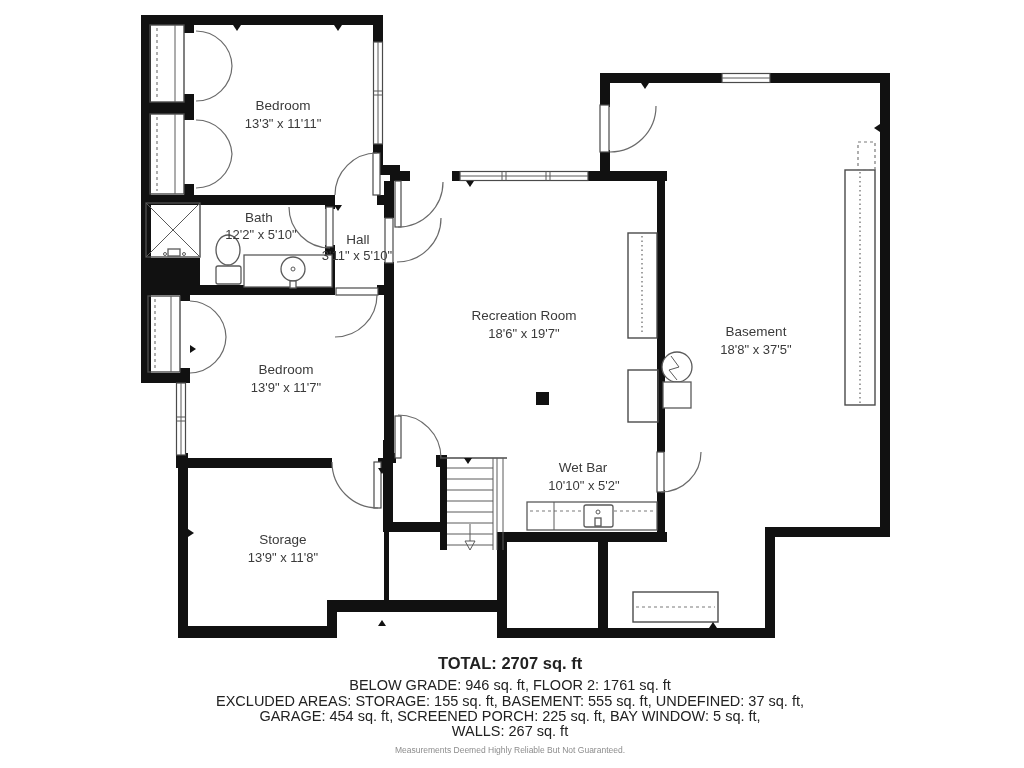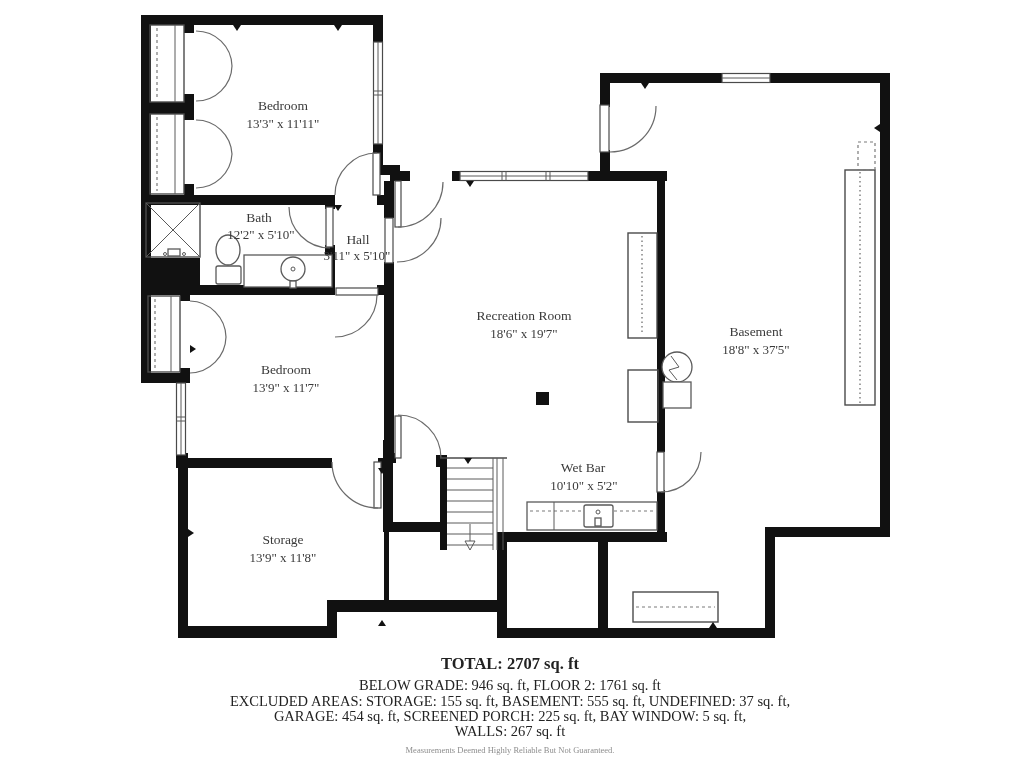--- a/index.html
+++ b/index.html
@@ -1,17 +1,17 @@
 <!DOCTYPE html>
 <html><head>
 <meta charset="utf-8">
 <style>
   html,body{margin:0;padding:0;background:#ffffff;}
   #screen{position:relative;width:1024px;height:768px;background:#ffffff;overflow:hidden;
-          font-family:Liberation Serif, serif;}
+          font-family:Liberation Sans, sans-serif;}
   svg{display:block;}
   .wall{fill:#111111;}
   .thin{stroke:#4a4a4a;stroke-width:1.4;fill:none;}
   .thinner{stroke:#5a5a5a;stroke-width:1;fill:none;}
   .fixture{stroke:#5a5a5a;stroke-width:1.3;fill:#ffffff;}
   .arc{stroke:#6a6a6a;stroke-width:1.2;fill:none;}
   .leaf{fill:#ffffff;stroke:#4a4a4a;stroke-width:1.2;}
   .win{fill:#ffffff;stroke:#4a4a4a;stroke-width:1.2;}
   .dash{stroke:#7a7a7a;stroke-width:1.2;fill:none;stroke-dasharray:3 3;}
   .dot{stroke:#7a7a7a;stroke-width:1.4;fill:none;stroke-dasharray:1.5 3;}

